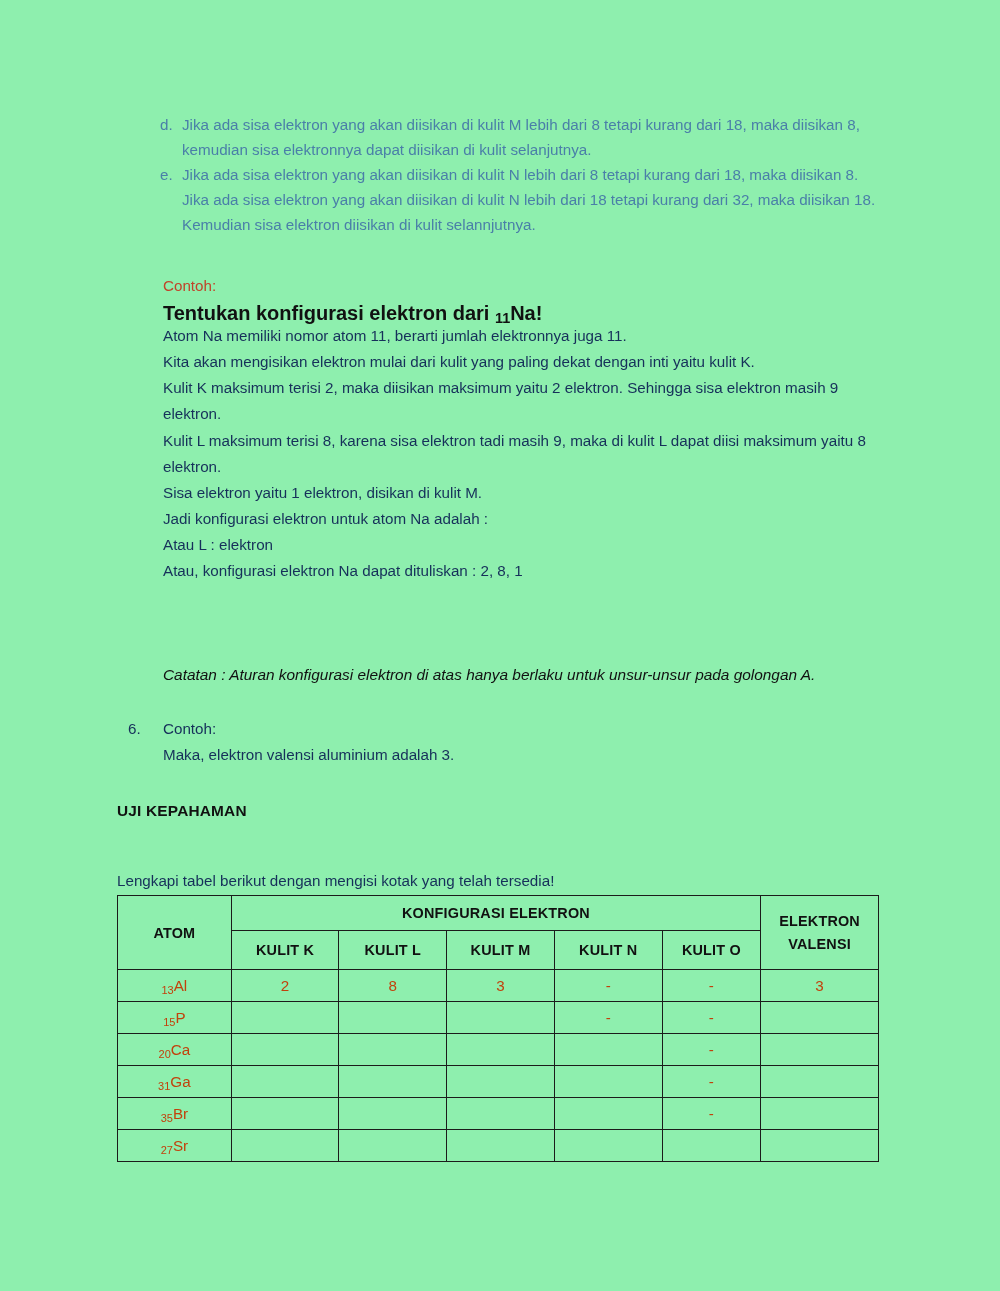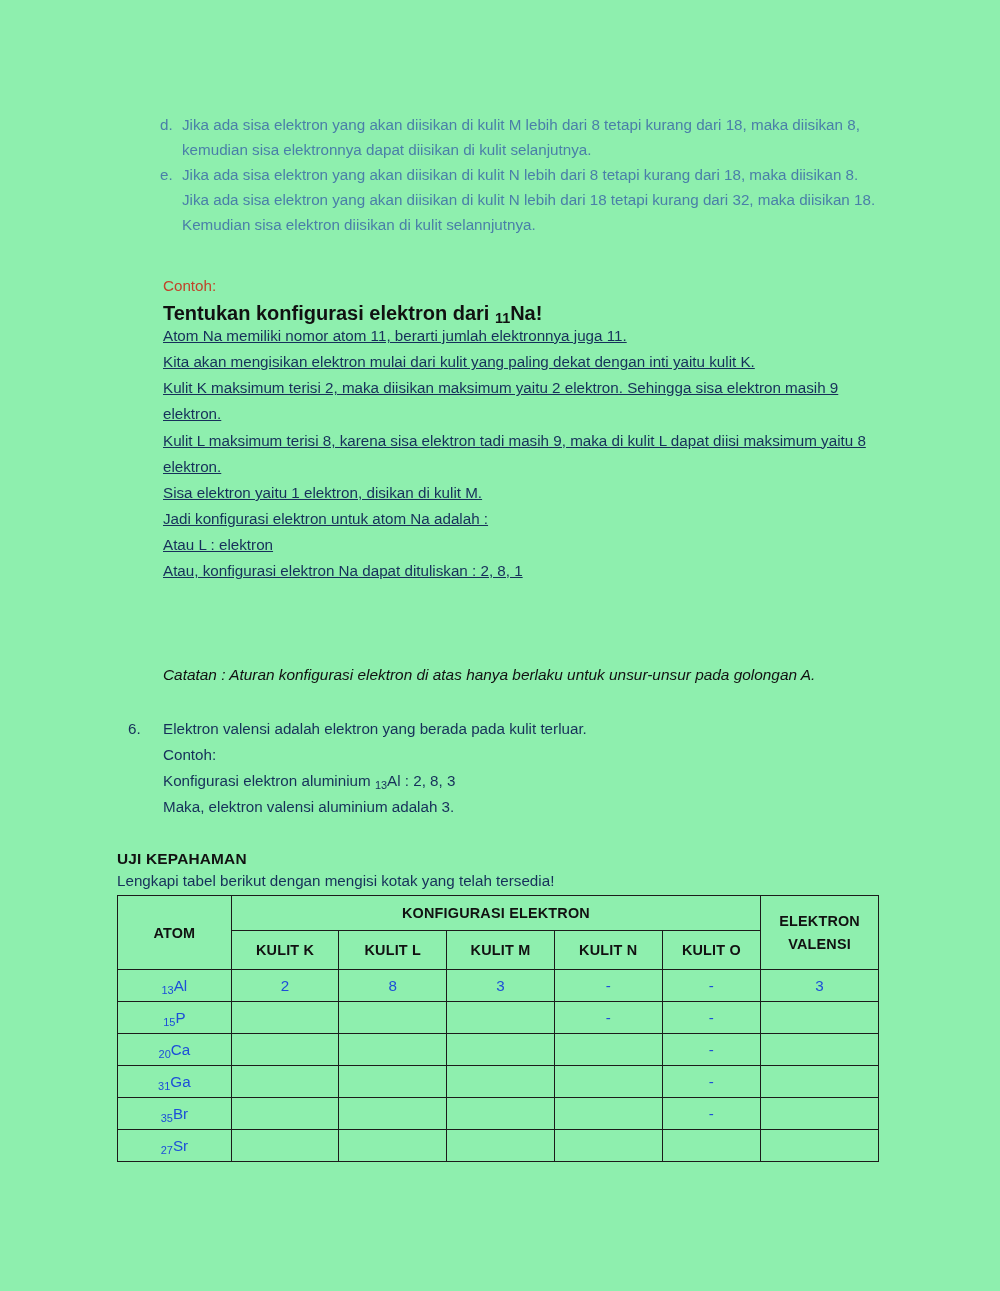--- a/index.html
+++ b/index.html
@@ -69,21 +69,20 @@
     left: 163px;
     top: 323px;
     width: 716px;
     color: #16305a;
     font-size: 15.2px;
     line-height: 1.72;
   }
   .body-block p {
     margin: 0;
     padding: 0;
-    text-decoration: underline;
   }
 
   
   .catatan {
     position: absolute;
     left: 163px;
     top: 662px;
     width: 718px;
     color: #111111;
     font-size: 15.4px;
@@ -110,21 +109,21 @@
   }
   .num-body p {
     margin: 0;
     padding: 0;
   }
 
   
   .uji-title {
     position: absolute;
     left: 117px;
-    top: 850px;
+    top: 802px;
     color: #111111;
     font-size: 15.4px;
     font-weight: bold;
     letter-spacing: 0.2px;
   }
   .uji-sub {
     position: absolute;
     left: 117px;
     top: 872px;
     color: #16305a;
@@ -166,21 +165,21 @@
   th.ev-head {
     height: 58px;
     line-height: 1.55;
   }
   th.shell-head {
     height: 30px;
   }
   table.konfig td {
     height: 31px;
     font-size: 15.2px;
-    color: #1d4ed8;
+    color: #c2410c;
     padding: 0;
   }
   td.atom-cell {
     font-size: 16.5px;
     color: #111111;
   }
   td.atom-cell sub {
     font-size: 11px;
     vertical-align: baseline;
     position: relative;
@@ -233,23 +232,21 @@
     <p>Jadi konfigurasi elektron untuk atom Na adalah :</p>
     <p>Atau L :  elektron</p>
     <p>Atau, konfigurasi elektron Na dapat dituliskan : 2, 8, 1</p>
   </div>
 
   <div class="catatan">Catatan : Aturan konfigurasi elektron di atas hanya berlaku untuk unsur-unsur pada golongan A.</div>
 
   <div class="num-item">
     <span class="num-marker">6.</span>
     <span class="num-body">
-      <p>Elektron valensi adalah elektron yang berada pada kulit terluar.</p>
       <p>Contoh:</p>
-      <p><span>Konfigurasi elektron aluminium </span><span class="sub-inline">13</span><span>Al : 2, 8, 3</span></p>
       <p>Maka, elektron valensi aluminium adalah 3.</p>
     </span>
   </div>
 
   <div class="uji-title">UJI KEPAHAMAN</div>
   <div class="uji-sub">Lengkapi tabel berikut dengan mengisi kotak yang telah tersedia!</div>
 
   <div class="tbl-wrap">
     <table class="konfig">
       <colgroup>

